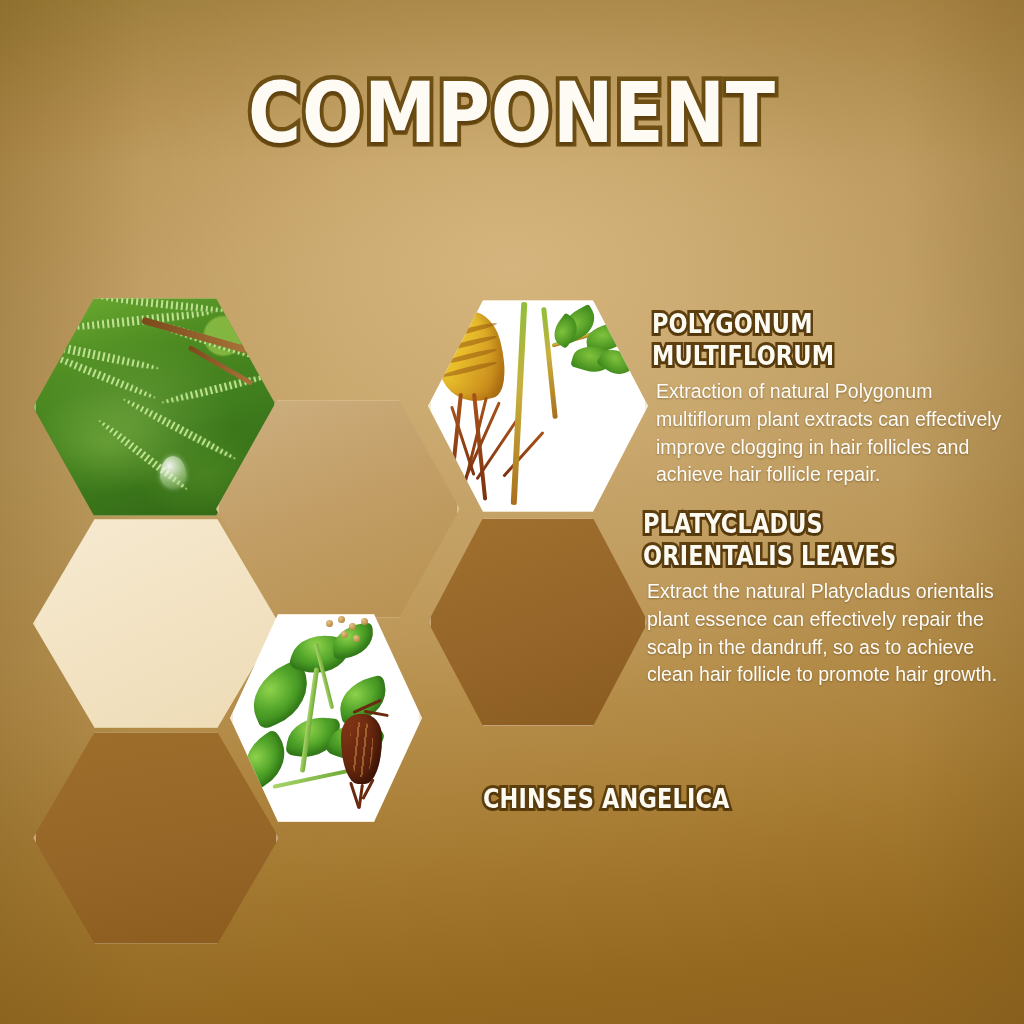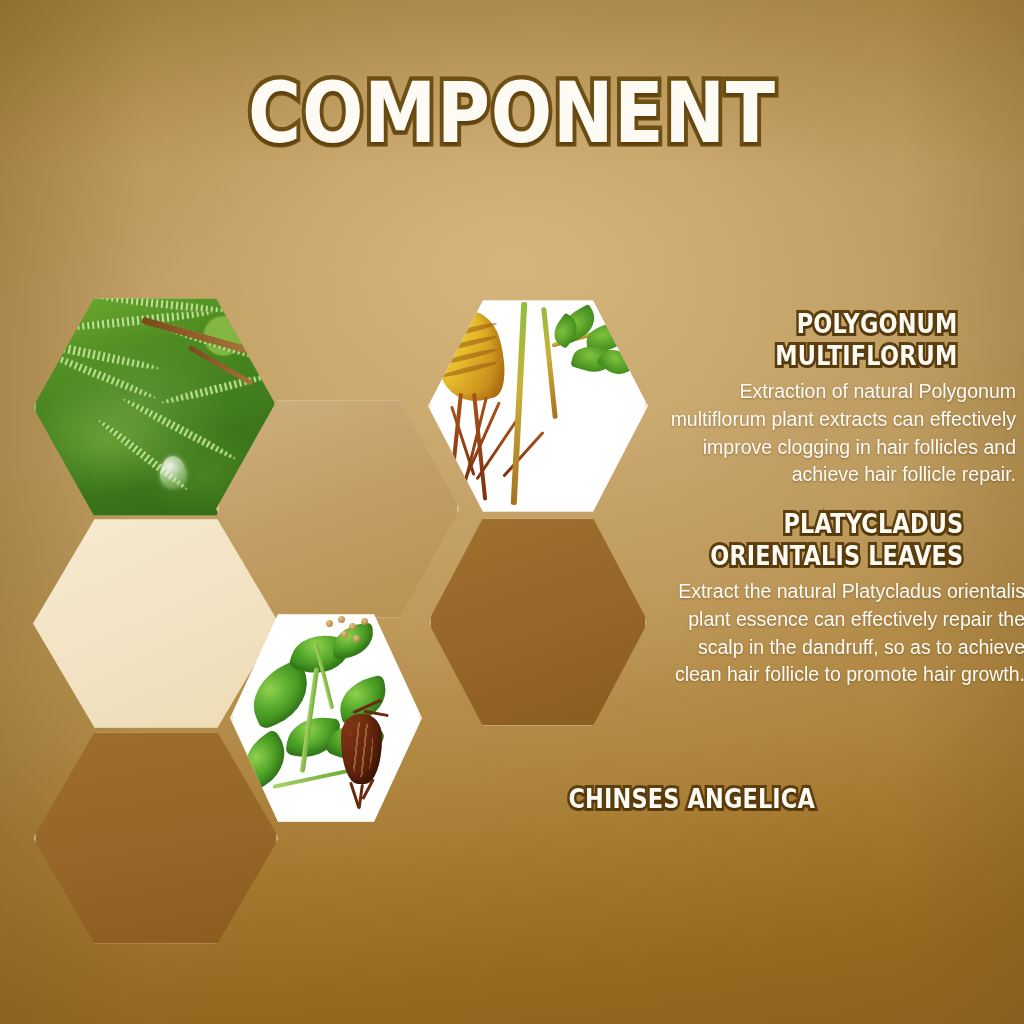--- a/index.html
+++ b/index.html
@@ -192,21 +192,21 @@
     transform-origin: top center;
   }
   .ph-ang .berry {
     position: absolute;
     width: 7px; height: 7px;
     border-radius: 50%;
     background: radial-gradient(circle at 34% 32%, #e3c486, #a7762f);
   }
 
   
-  .block { position: absolute; z-index: 7; text-align: right; }
+  .block { position: absolute; z-index: 7; }
   .heading {
     font-family: "DejaVu Sans", sans-serif;
     font-weight: bold;
     font-size: 27px;
     line-height: 1.17;
     letter-spacing: 0.2px;
     color: #fdfaf2;
     transform: scaleX(0.83);
     transform-origin: 0 50%;
     -webkit-text-stroke: 6px #5d3f0f;

